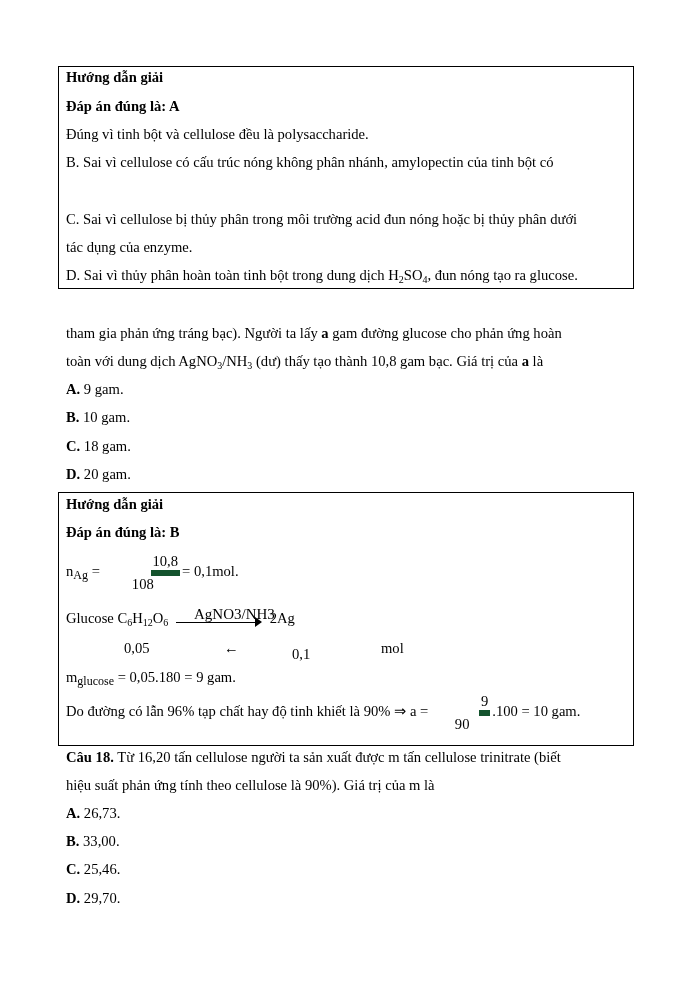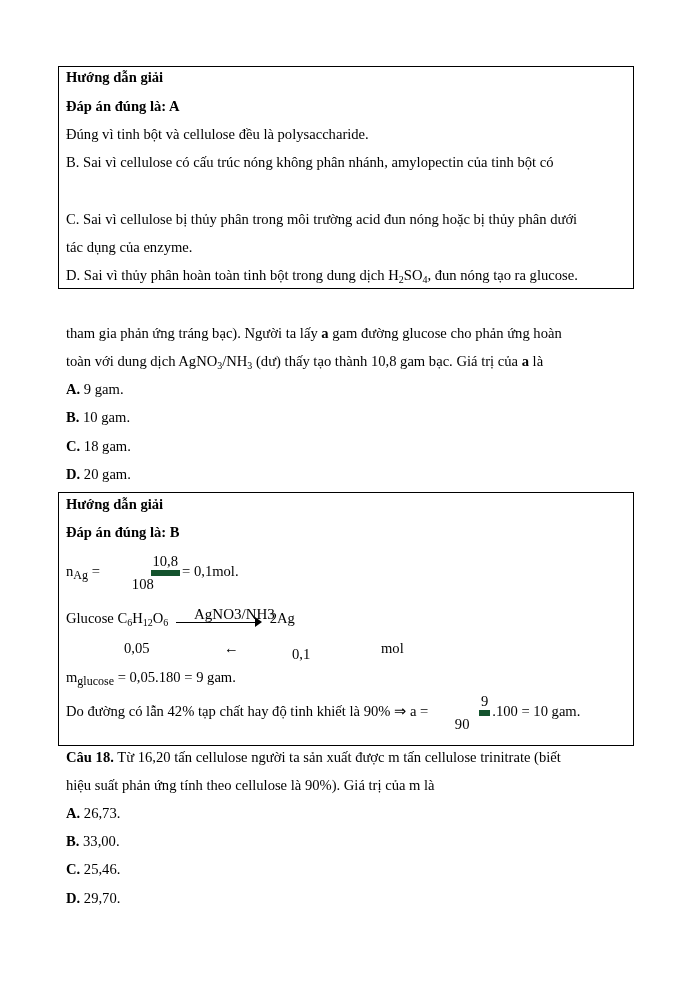--- a/index.html
+++ b/index.html
@@ -64,21 +64,21 @@
   </div>
 
   <div class="line" style="top:639px; left:124px;">0,05</div>
   <div class="line" style="top:639px; left:224px;">←</div>
   <div class="line" style="top:645px; left:292px;">0,1</div>
   <div class="line" style="top:639px; left:381px;">mol</div>
 
   <div class="line" style="top:668px;"><span>m</span><span class="small-sub">glucose</span><span> = 0,05.180 = 9 gam.</span></div>
 
   <div class="line" style="top:693px; line-height:normal;">
-    <span>Do đường có lẫn 42% tạp chất hay độ tinh khiết là 90% ⇒ a = </span><span class="frac"><span class="num">9</span><span class="den">90</span></span><span>.100 = 10 gam.</span>
+    <span>Do đường có lẫn 96% tạp chất hay độ tinh khiết là 90% ⇒ a = </span><span class="frac"><span class="num">9</span><span class="den">90</span></span><span>.100 = 10 gam.</span>
   </div>
 
   <div class="line" style="top:748px;"><b>Câu 18.</b><span> Từ 16,20 tấn cellulose người ta sản xuất được m tấn cellulose trinitrate (biết</span></div>
   <div class="line" style="top:776px;">hiệu suất phản ứng tính theo cellulose là 90%). Giá trị của m là</div>
   <div class="line" style="top:804px;"><b>A.</b><span> 26,73.</span></div>
   <div class="line" style="top:832px;"><b>B.</b><span> 33,00.</span></div>
   <div class="line" style="top:860px;"><b>C.</b><span> 25,46.</span></div>
   <div class="line" style="top:889px;"><b>D.</b><span> 29,70.</span></div>
 
 </div>

